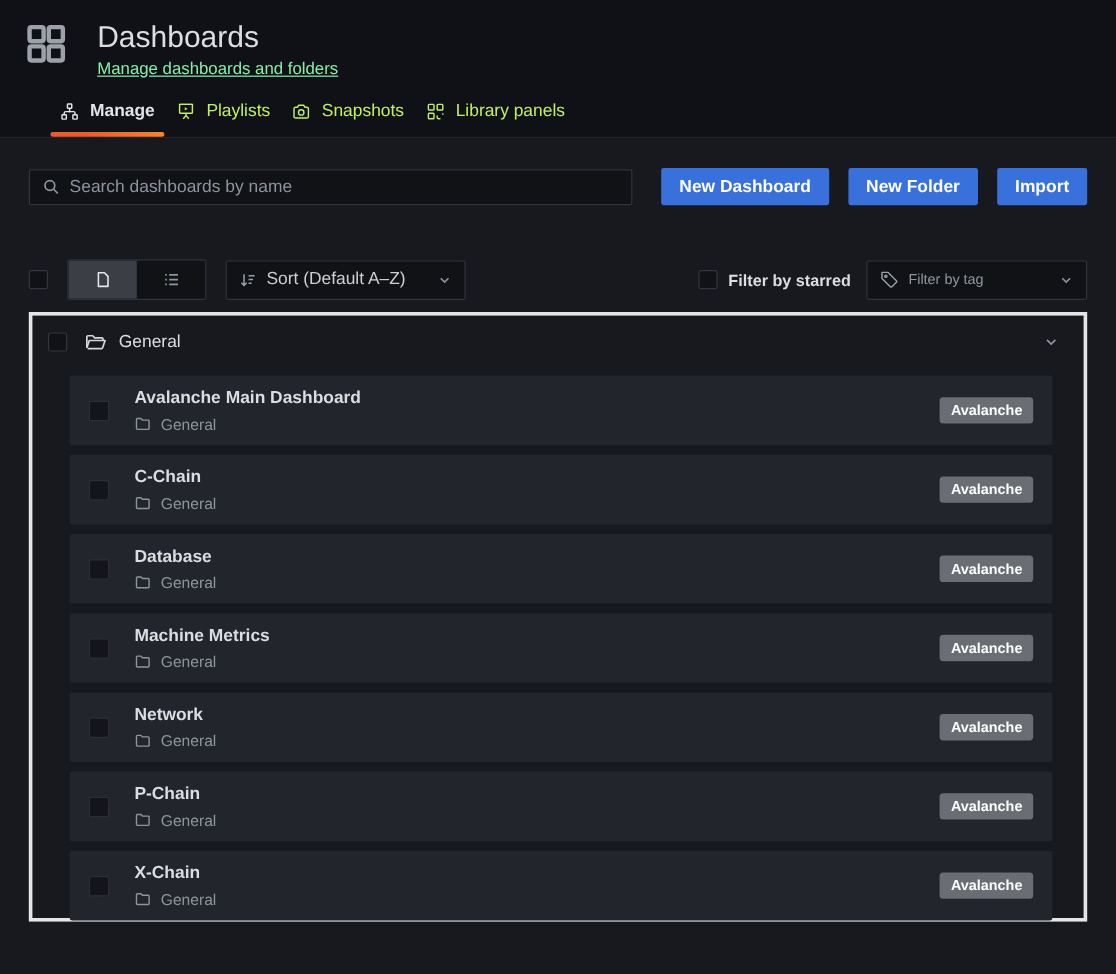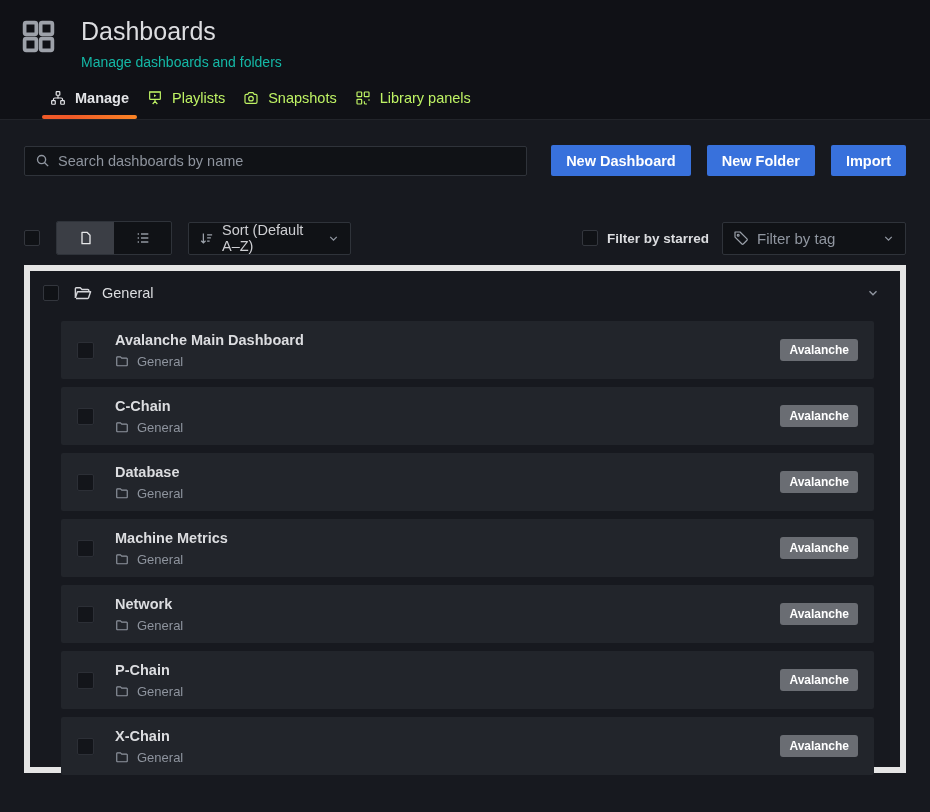--- a/index.html
+++ b/index.html
@@ -15,21 +15,21 @@
   
   .page-header {
     background:#101116;
     padding:16px 24px 10px 20px;
     display:flex;
     align-items:flex-start;
     gap:24px;
   }
   .header-icon { color:#9da1a9; margin-top:2px; }
   .page-title { font-size:25px; font-weight:500; color:#dcdde0; line-height:1.2; }
-  .page-subtitle { font-size:14px; color:#14b8a6; margin-top:8px; }
+  .page-subtitle { font-size:14px; color:#86efac; margin-top:3px;text-decoration:underline; }
 
   
   .tab-bar {
     background:#101116;
     display:flex;
     align-items:center;
     padding:0 0 0 48px;
     gap:14px;
     border-bottom:1px solid #22242a;
   }
@@ -132,34 +132,34 @@
     height:33px;
     background:#101216;
     border:1px solid #2f333a;
     border-radius:2px;
     display:flex;
     align-items:center;
     padding:0 10px;
     gap:8px;
     cursor:pointer;
   }
-  .sort-dropdown { margin-left:16px; width:163px; }
+  .sort-dropdown { margin-left:16px; width:200px; }
   .sort-dropdown .dd-label { color:#cdced2; font-size:14.5px; }
   .dd-chevron { margin-left:auto; color:#9096a0; }
   .spacer { flex:1; }
   .starred-filter { display:flex; align-items:center; gap:9px; margin-right:13px; cursor:pointer; }
   .starred-label { font-size:13.5px; font-weight:700; color:#dcdde0; }
   .tag-dropdown { width:184px; }
-  .tag-dropdown .dd-label { color:#9096a0; font-size:15px; }
+  .tag-dropdown .dd-label { color:#9096a0; font-size:12px; }
   .muted-icon { color:#9aa0a9; }
 
   
   .list-container {
     margin-top:10px;
-    border:6px solid #e5e5e5;
+    border:3px solid #e5e5e5;
     height:508px;
   }
   .folder-header {
     height:44px;
     display:flex;
     align-items:center;
     padding:0 20px 0 13px;
     cursor:pointer;
   }
   .folder-header .folder-open-icon { color:#d5d6da; margin-left:14px; }

